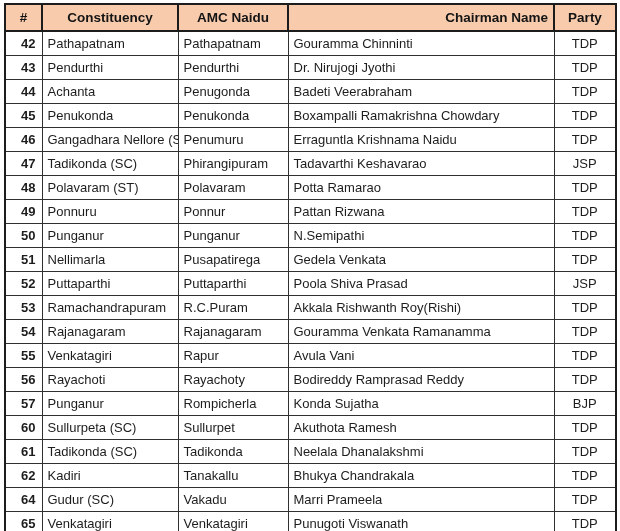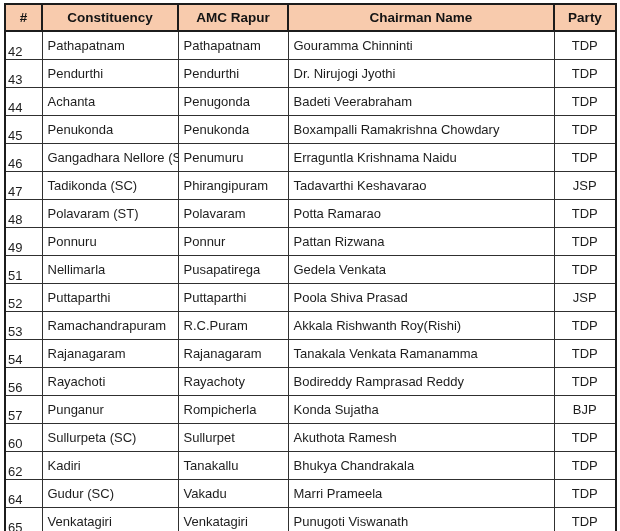--- a/index.html
+++ b/index.html
@@ -26,21 +26,21 @@
     vertical-align:middle;
     padding:0 5px;
   }
   thead tr{height:27px;}
   thead th{
     border:2px solid #1c1c1c;
     font-weight:bold;font-size:13.5px;text-align:center;
     color:#141414;
   }
   tbody td{font-size:13px;}
-  td.c-num{text-align:left;padding:12px 6px 0 2px;}
+  td.c-num{text-align:right;padding:0 6px 0 2px;font-weight:bold;}
   td.c-constituency,td.c-amc,td.c-chairman{text-align:left;}
   td.c-party{text-align:center;padding:4px;}
   tbody tr:last-child td{font-size:16px;}
   tbody tr:last-child td.c-amc,
   tbody tr:last-child td.c-chairman{font-size:14.5px;}
 </style>
 </head>
 <body>
 
 <div class="table-wrap">
@@ -49,22 +49,22 @@
       <col class="c-num">
         <col class="c-constituency">
         <col class="c-amc">
         <col class="c-chairman">
         <col class="c-party">
     </colgroup>
     <thead>
       <tr>
         <th style="background: rgb(248, 203, 173);">#</th>
         <th style="background: rgb(248, 203, 173); margin-left: 8px;">Constituency</th>
-        <th style="background: rgb(248, 203, 173);">AMC Rapur</th>
-        <th style="background: rgb(248, 203, 173);">Chairman Name</th>
+        <th style="background: rgb(248, 203, 173);">AMC Naidu</th>
+        <th style="background: rgb(248, 203, 173); text-align: right;">Chairman Name</th>
         <th style="background: rgb(248, 203, 173); margin-left: 24px;">Party</th>
       </tr>
     </thead>
     <tbody>
         <tr>
           <td class="c-num">42</td>
           <td class="c-constituency">Pathapatnam</td>
           <td class="c-amc">Pathapatnam</td>
           <td class="c-chairman">Gouramma Chinninti</td>
           <td class="c-party">TDP</td>
@@ -112,20 +112,27 @@
           <td class="c-party">TDP</td>
         </tr>
         <tr>
           <td class="c-num">49</td>
           <td class="c-constituency">Ponnuru</td>
           <td class="c-amc">Ponnur</td>
           <td class="c-chairman">Pattan Rizwana</td>
           <td class="c-party">TDP</td>
         </tr>
         <tr>
+          <td class="c-num">50</td>
+          <td class="c-constituency">Punganur</td>
+          <td class="c-amc">Punganur</td>
+          <td class="c-chairman">N.Semipathi</td>
+          <td class="c-party">TDP</td>
+        </tr>
+        <tr>
           <td class="c-num">51</td>
           <td class="c-constituency">Nellimarla</td>
           <td class="c-amc">Pusapatirega</td>
           <td class="c-chairman">Gedela Venkata</td>
           <td class="c-party">TDP</td>
         </tr>
         <tr>
           <td class="c-num">52</td>
           <td class="c-constituency">Puttaparthi</td>
           <td class="c-amc">Puttaparthi</td>
@@ -136,21 +143,28 @@
           <td class="c-num">53</td>
           <td class="c-constituency">Ramachandrapuram</td>
           <td class="c-amc">R.C.Puram</td>
           <td class="c-chairman">Akkala Rishwanth Roy(Rishi)</td>
           <td class="c-party">TDP</td>
         </tr>
         <tr>
           <td class="c-num">54</td>
           <td class="c-constituency">Rajanagaram</td>
           <td class="c-amc">Rajanagaram</td>
-          <td class="c-chairman">Tanakala Venkata Ramanamma</td>
+          <td class="c-chairman">Gouramma Venkata Ramanamma</td>
+          <td class="c-party">TDP</td>
+        </tr>
+        <tr>
+          <td class="c-num">55</td>
+          <td class="c-constituency">Venkatagiri</td>
+          <td class="c-amc">Rapur</td>
+          <td class="c-chairman">Avula Vani</td>
           <td class="c-party">TDP</td>
         </tr>
         <tr>
           <td class="c-num">56</td>
           <td class="c-constituency">Rayachoti</td>
           <td class="c-amc">Rayachoty</td>
           <td class="c-chairman">Bodireddy Ramprasad Reddy</td>
           <td class="c-party">TDP</td>
         </tr>
         <tr>
@@ -161,20 +175,27 @@
           <td class="c-party">BJP</td>
         </tr>
         <tr>
           <td class="c-num">60</td>
           <td class="c-constituency">Sullurpeta (SC)</td>
           <td class="c-amc">Sullurpet</td>
           <td class="c-chairman">Akuthota Ramesh</td>
           <td class="c-party">TDP</td>
         </tr>
         <tr>
+          <td class="c-num">61</td>
+          <td class="c-constituency">Tadikonda (SC)</td>
+          <td class="c-amc">Tadikonda</td>
+          <td class="c-chairman">Neelala Dhanalakshmi</td>
+          <td class="c-party">TDP</td>
+        </tr>
+        <tr>
           <td class="c-num">62</td>
           <td class="c-constituency">Kadiri</td>
           <td class="c-amc">Tanakallu</td>
           <td class="c-chairman">Bhukya Chandrakala</td>
           <td class="c-party">TDP</td>
         </tr>
         <tr>
           <td class="c-num">64</td>
           <td class="c-constituency">Gudur (SC)</td>
           <td class="c-amc">Vakadu</td>

